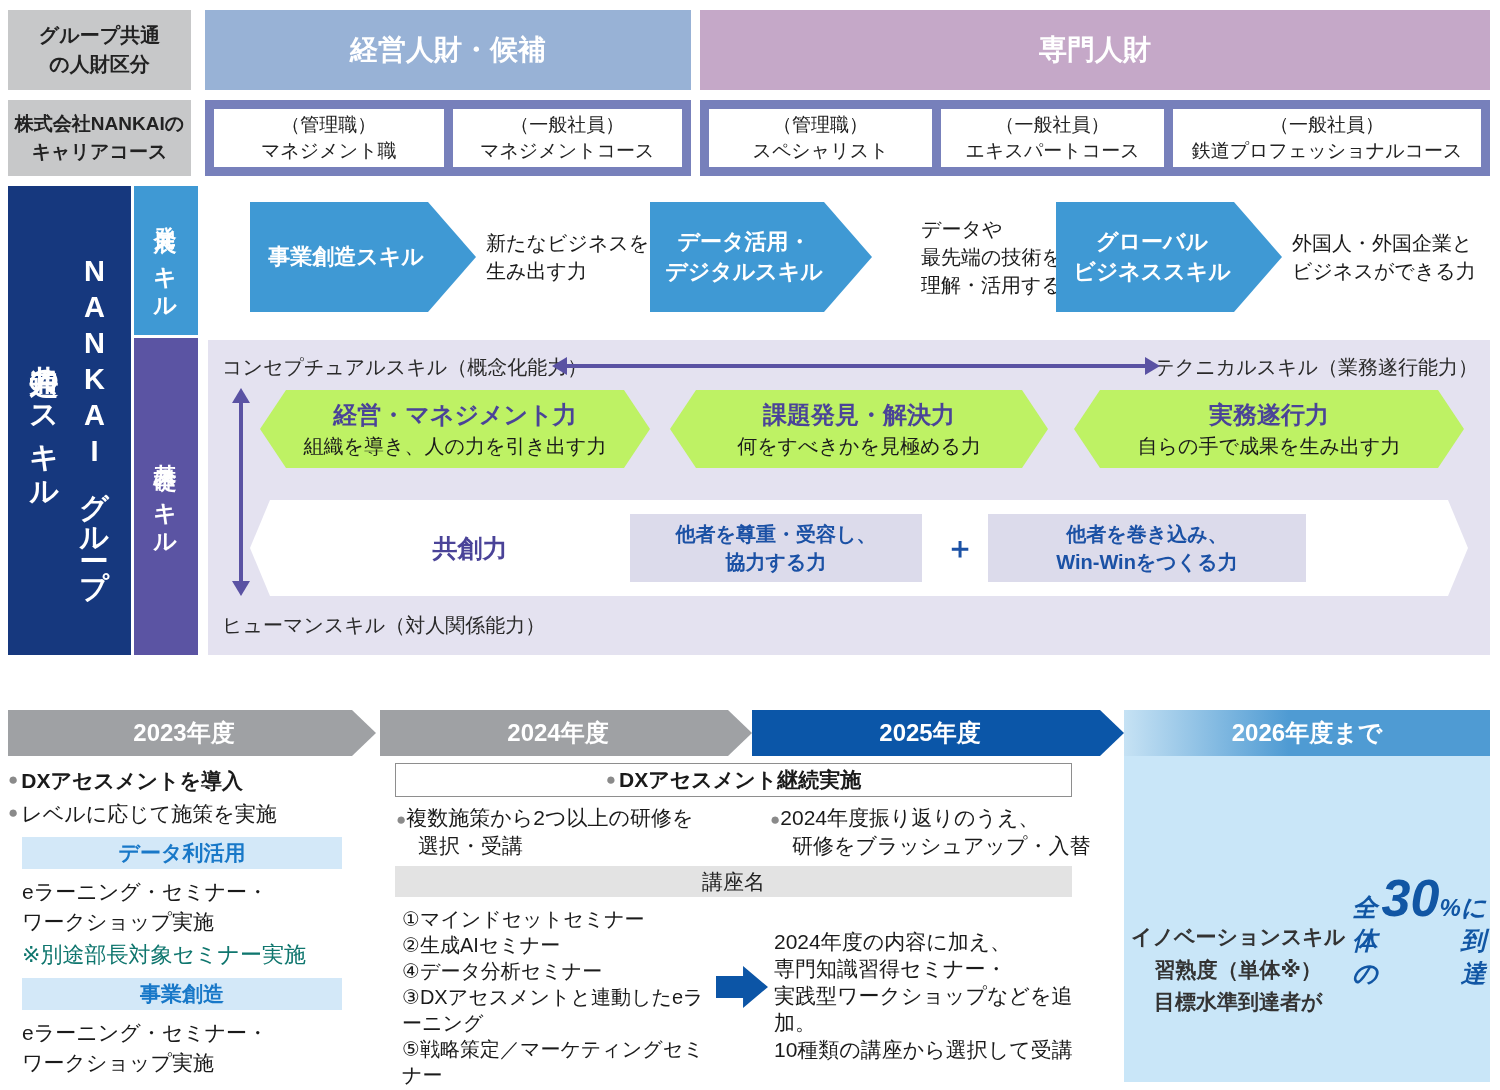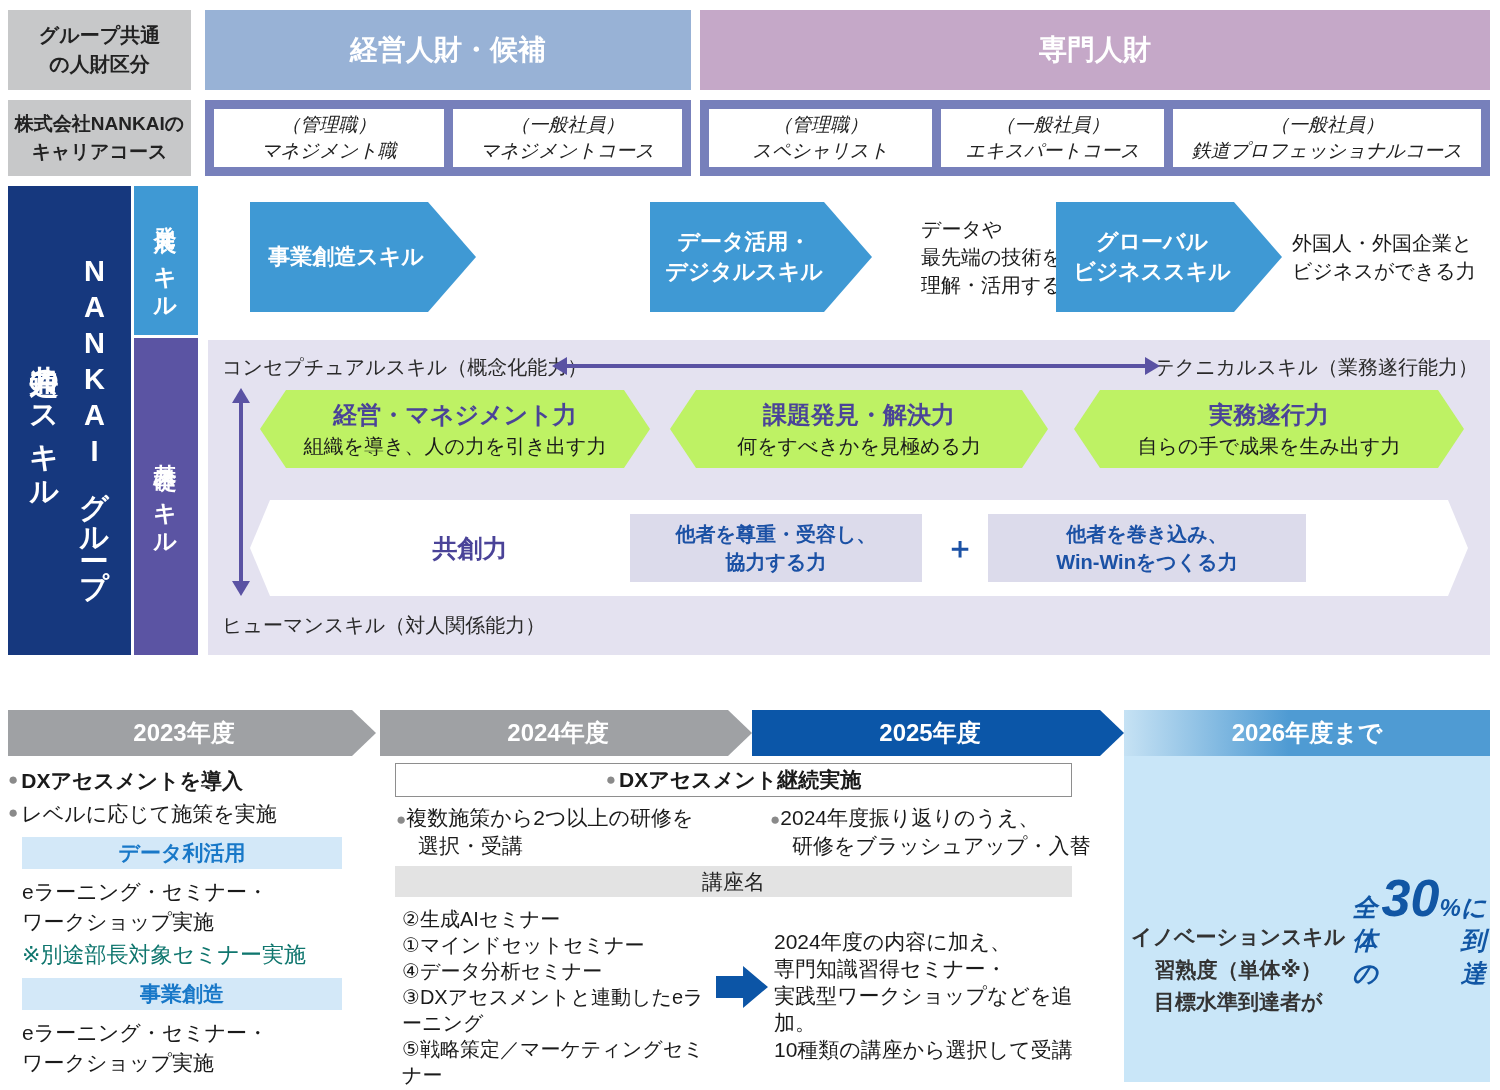--- a/index.html
+++ b/index.html
@@ -15,21 +15,21 @@
   .row2{top:100px;height:76px;font-size:19px;}
   .cat{position:absolute;top:10px;height:80px;display:flex;align-items:center;justify-content:center;
     color:#fff;font-weight:bold;font-size:28px;}
   .cat-mgmt{left:205px;width:486px;background:#98b2d6;}
   .cat-spec{left:700px;width:790px;background:#c5a8c8;}
   .course-group{position:absolute;top:100px;height:76px;background:#7780bb;
     display:flex;gap:9px;padding:9px;box-sizing:border-box;}
   .g1{left:205px;width:486px;}
   .g2{left:700px;width:790px;}
   .course-box{flex:1;background:#fff;display:flex;align-items:center;justify-content:center;
-    text-align:center;font-size:19px;line-height:1.35;color:#222;font-style:italic;}
+    text-align:center;font-size:19px;line-height:1.35;color:#222;}
   .course-box.wide{flex:1.38;}
 
   
   .nankai-side{position:absolute;left:8px;top:186px;width:123px;height:469px;background:#16387e;
     display:flex;flex-direction:row-reverse;align-items:center;justify-content:center;gap:10px;}
   .nankai-side .vcol{writing-mode:vertical-rl;color:#fff;font-weight:bold;font-size:29px;letter-spacing:4px;}
   .upright{text-orientation:upright;}
   .v-label{position:absolute;left:134px;width:64px;display:flex;align-items:center;justify-content:center;}
   .v-label span{writing-mode:vertical-rl;color:#fff;font-weight:bold;font-size:23px;letter-spacing:5px;}
   .dev{top:186px;height:149px;background:#3f99d4;}
@@ -161,20 +161,24 @@
     <div class="vcol">共通のスキル</div>
   </div>
   <div class="v-label dev">
       <span>発展スキル</span>
     </div>
   <div class="v-label basic">
       <span>基礎スキル</span>
     </div>
 
   <div class="dev-arrow da1 pre">事業創造スキル</div>
+  <div class="dev-desc dd1">
+      <span class="pre">新たなビジネスを
+生み出す力</span>
+    </div>
   <div class="dev-arrow da2 pre">データ活用・
 デジタルスキル</div>
   <div class="dev-desc dd2">
       <span class="pre">データや
 最先端の技術を
 理解・活用する力</span>
     </div>
   <div class="dev-arrow da3 pre">グローバル
 ビジネススキル</div>
   <div class="dev-desc dd3">
@@ -243,22 +247,22 @@
   <div class="fy24-bullet fb-l">
       <span class="pre"><span class="bullet">●</span><span>複数施策から2つ以上の研修を
 選択・受講</span></span>
     </div>
   <div class="fy24-bullet fb-r">
       <span class="pre"><span class="bullet">●</span><span>2024年度振り返りのうえ、
 研修をブラッシュアップ・入替</span></span>
     </div>
   <div class="kouza">講座名</div>
   <div class="course-list">
+    <div>①マインドセットセミナー</div>
     <div>②生成AIセミナー</div>
-    <div>①マインドセットセミナー</div>
     <div>④データ分析セミナー</div>
     <div>③DXアセスメントと連動したeラーニング</div>
     <div>⑤戦略策定／マーケティングセミナー</div>
     <div>⑥データ分析ワークショップ</div>
   </div>
   <div class="blue-arrow"></div>
   <div class="fy25-detail pre">2024年度の内容に加え、
 専門知識習得セミナー・
 実践型ワークショップなどを追加。
 10種類の講座から選択して受講</div>

